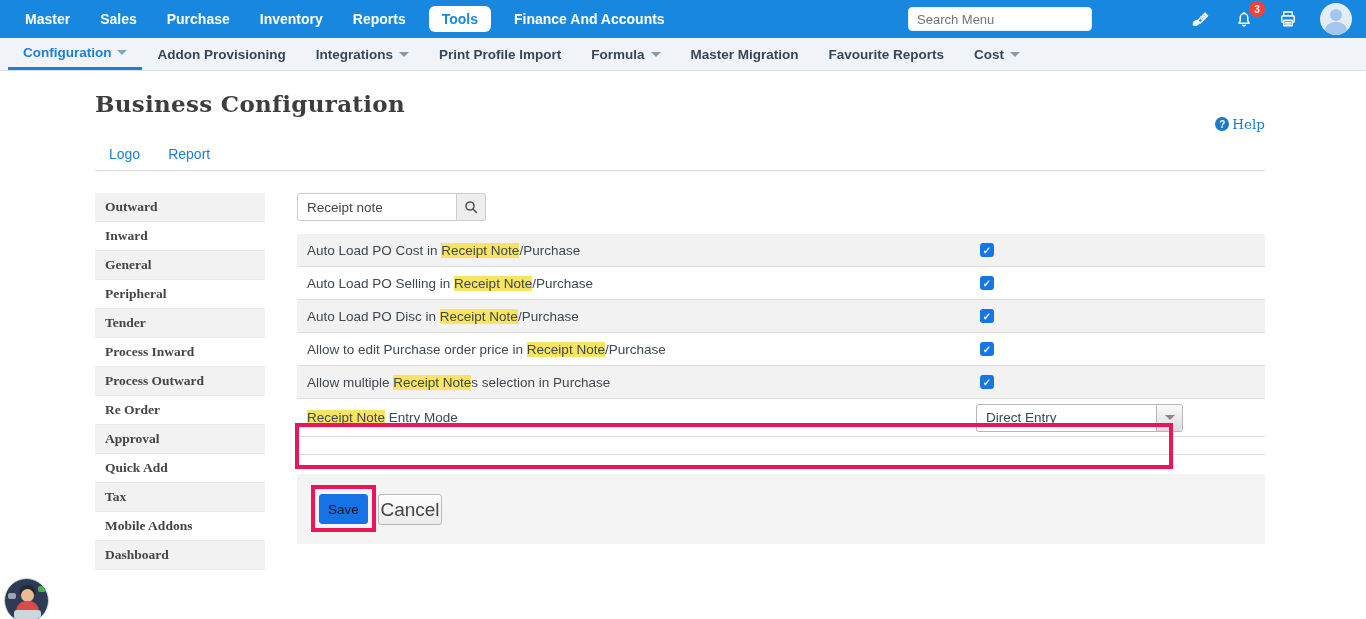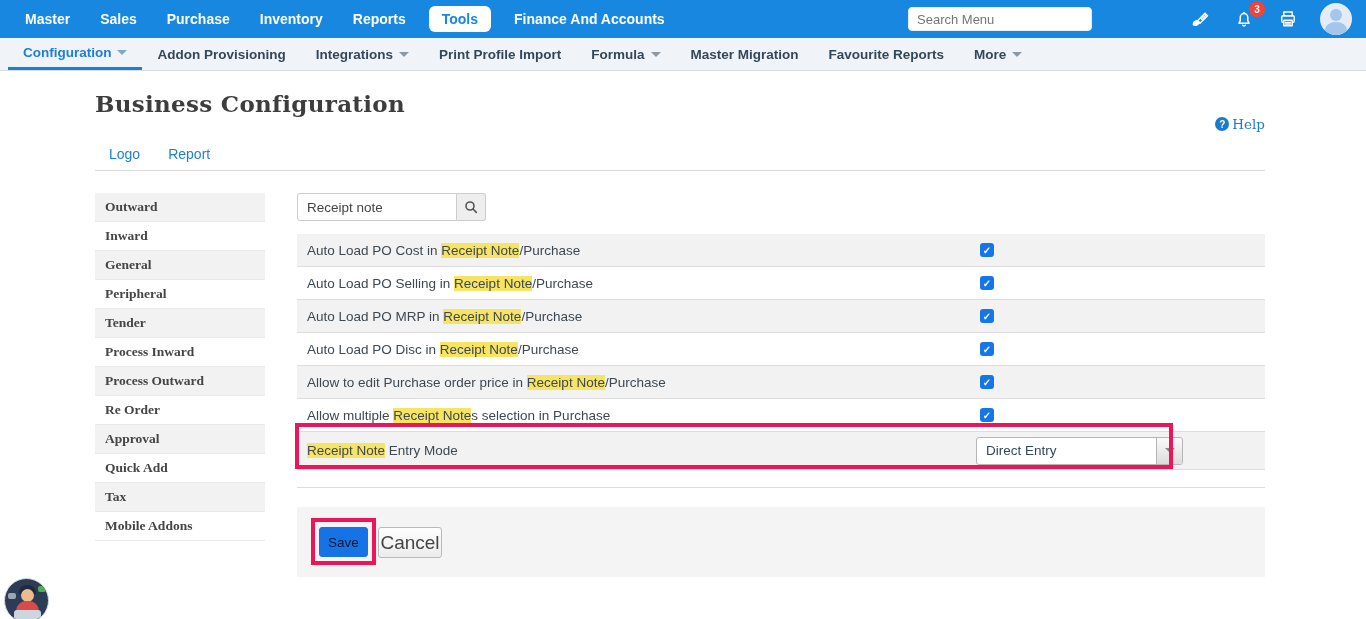--- a/index.html
+++ b/index.html
@@ -191,21 +191,21 @@
     <span>Formula</span>
     <span class="caret"></span>
   </div>
   <div class="subnav-item">
     <span>Master Migration</span>
   </div>
   <div class="subnav-item">
     <span>Favourite Reports</span>
   </div>
   <div class="subnav-item">
-    <span>More</span>
+    <span>Cost</span>
     <span class="caret"></span>
   </div>
 </div>
 
 <div class="content">
   <div class="page-title">Business Configuration</div>
   <div class="help-link">
     <span class="help-q">?</span>
     <span>Help</span>
   </div>
@@ -223,20 +223,21 @@
       <div class="side-item">General</div>
       <div class="side-item">Peripheral</div>
       <div class="side-item">Tender</div>
       <div class="side-item">Process Inward</div>
       <div class="side-item">Process Outward</div>
       <div class="side-item">Re Order</div>
       <div class="side-item">Approval</div>
       <div class="side-item">Quick Add</div>
       <div class="side-item">Tax</div>
       <div class="side-item">Mobile Addons</div>
+      <div class="side-item">Dashboard</div>
     </div>
 
     <div class="panel">
       <div class="search-row">
         <input class="cfg-search" value="Receipt note" style="">
         <div class="cfg-search-btn">
           <svg width="16" height="16" viewBox="0 0 24 24" fill="none" stroke="#555" stroke-width="2.4" stroke-linecap="round">
             <circle cx="10.5" cy="10.5" r="6"></circle>
             <path d="M15 15 L20 20"></path>
           </svg>
@@ -246,24 +247,20 @@
       <div class="rows">
         <div class="cfg-row">
           <div class="row-label"><span>Auto Load PO Cost in </span><span class="hl">Receipt Note</span><span>/Purchase</span></div>
           <div class="checkbox"></div>
         </div>
         <div class="cfg-row">
           <div class="row-label"><span>Auto Load PO Selling in </span><span class="hl">Receipt Note</span><span>/Purchase</span></div>
           <div class="checkbox"></div>
         </div>
         <div class="cfg-row">
-          <div class="row-label"><span>Auto Load PO MRP in </span><span class="hl">Receipt Note</span><span>/Purchase</span></div>
-          <div class="checkbox"></div>
-        </div>
-        <div class="cfg-row">
           <div class="row-label"><span>Auto Load PO Disc in </span><span class="hl">Receipt Note</span><span>/Purchase</span></div>
           <div class="checkbox"></div>
         </div>
         <div class="cfg-row">
           <div class="row-label"><span>Allow to edit Purchase order price in </span><span class="hl">Receipt Note</span><span>/Purchase</span></div>
           <div class="checkbox"></div>
         </div>
         <div class="cfg-row">
           <div class="row-label"><span>Allow multiple </span><span class="hl">Receipt Note</span><span>s selection in Purchase</span></div>
           <div class="checkbox"></div>

